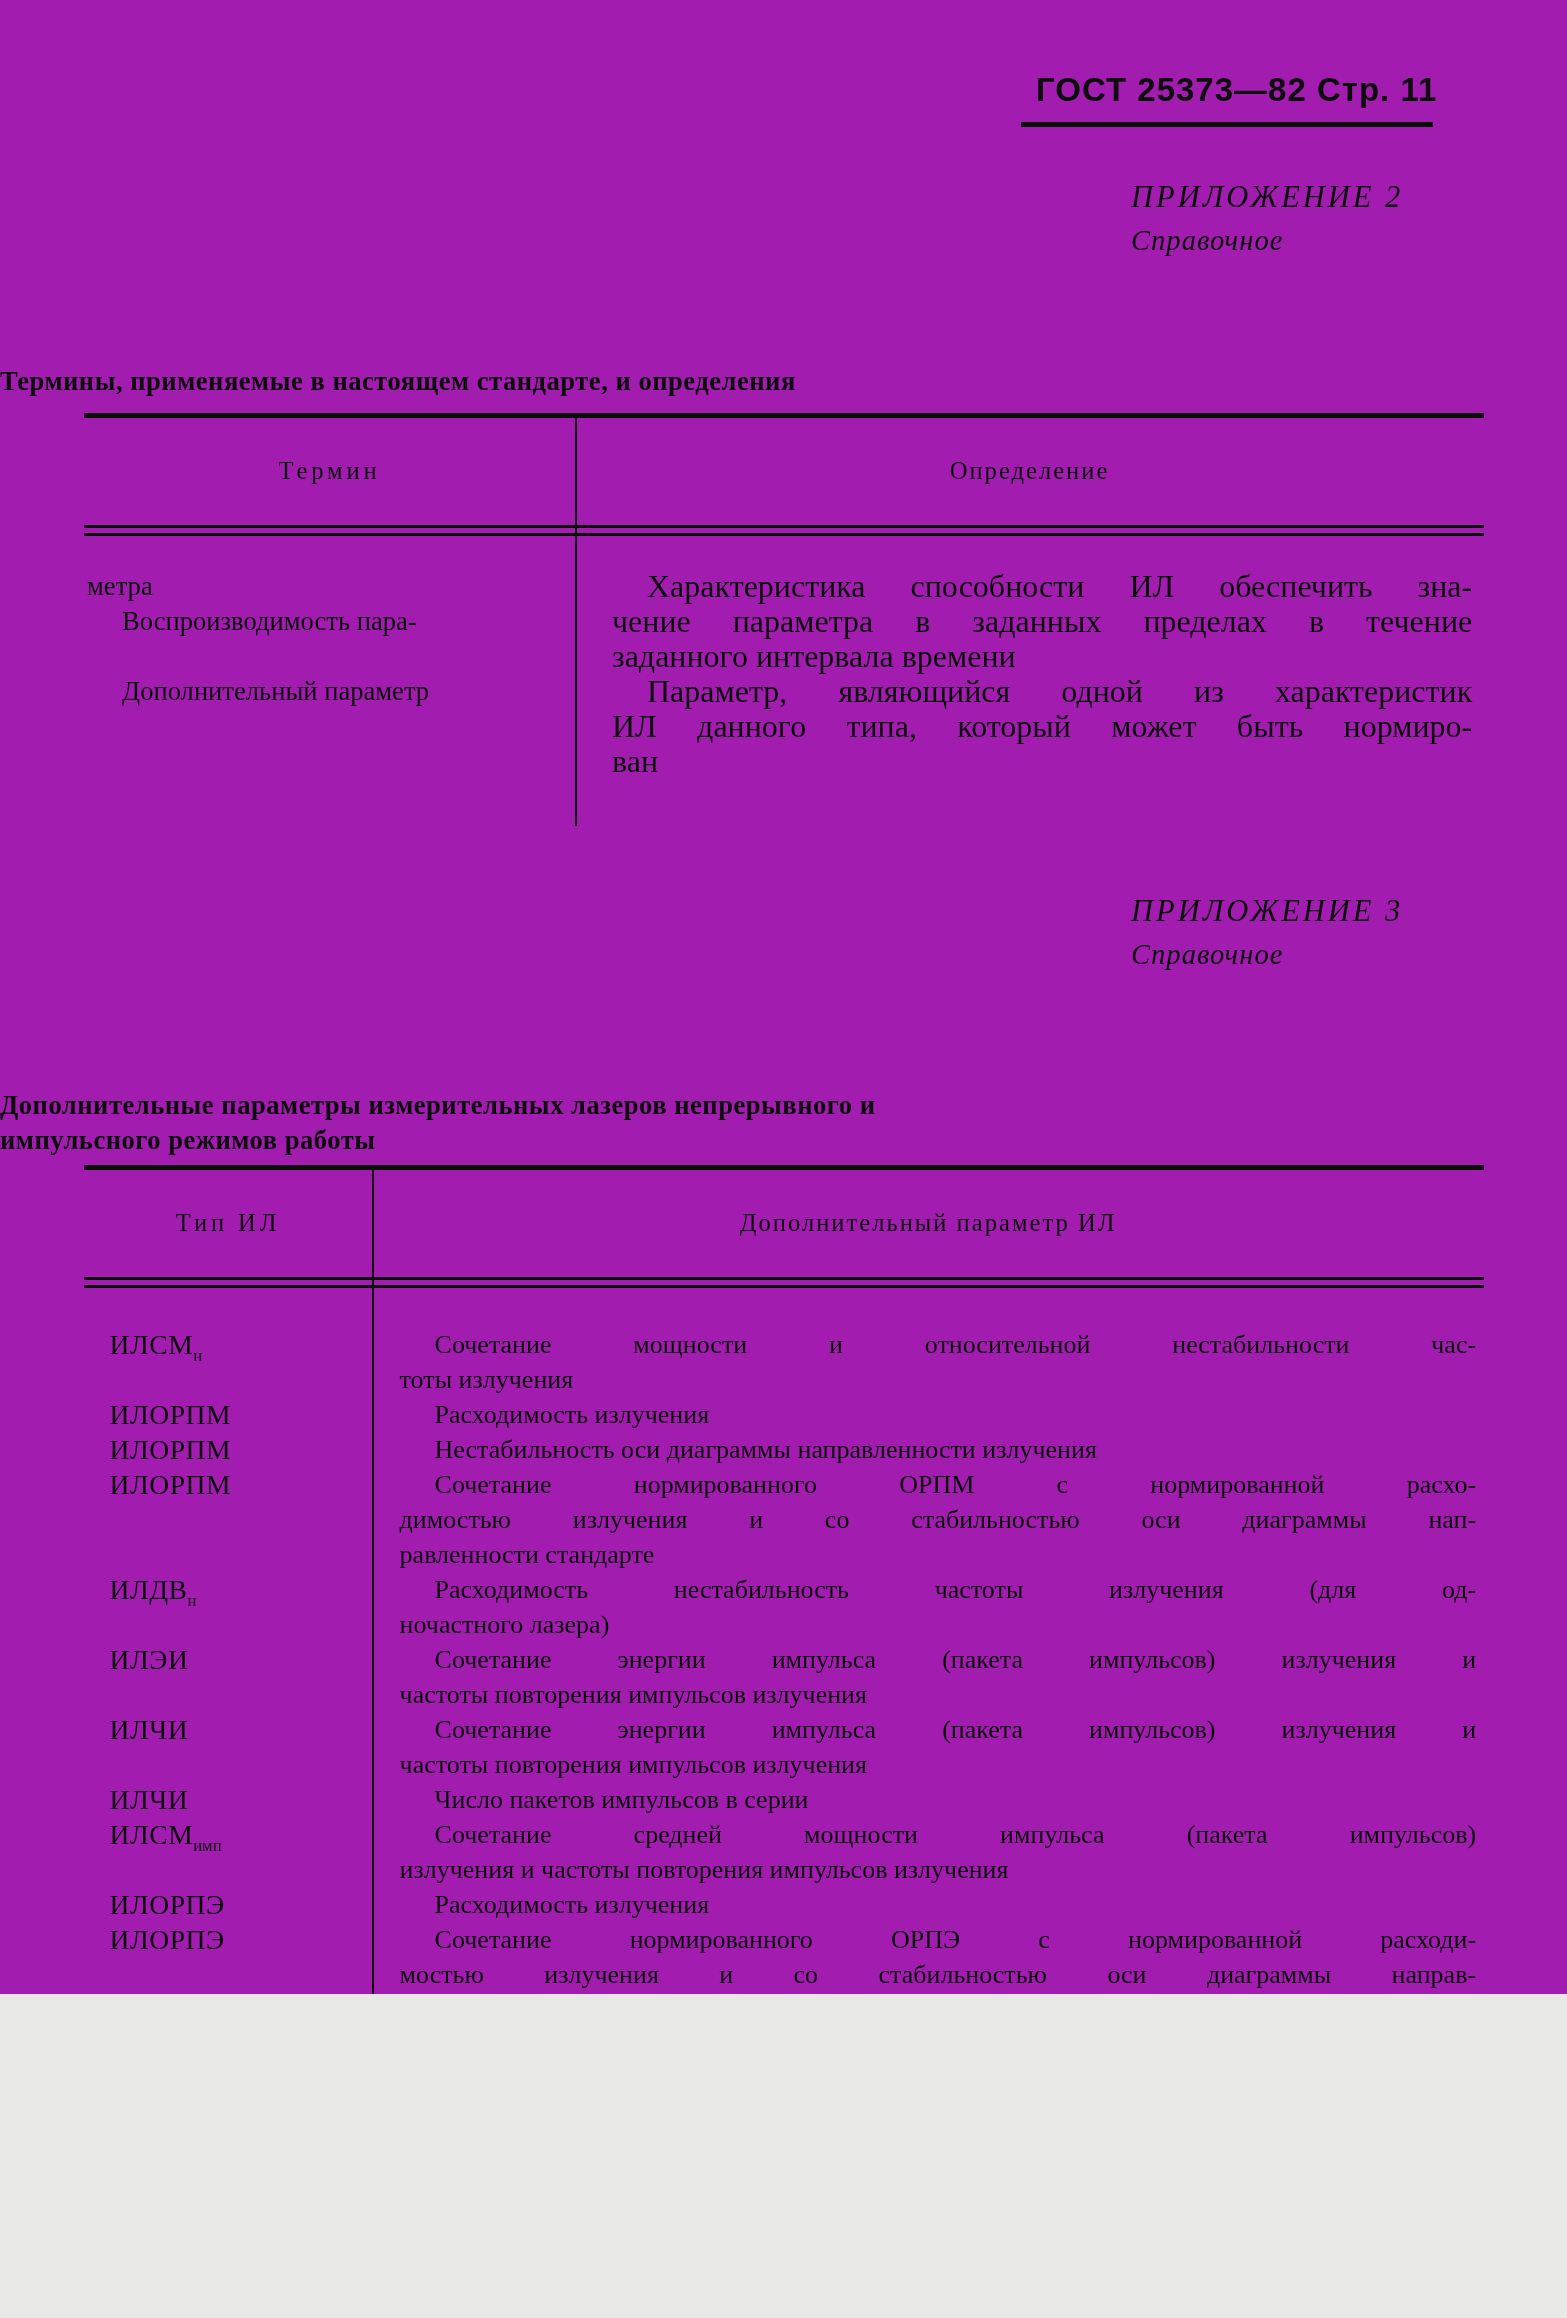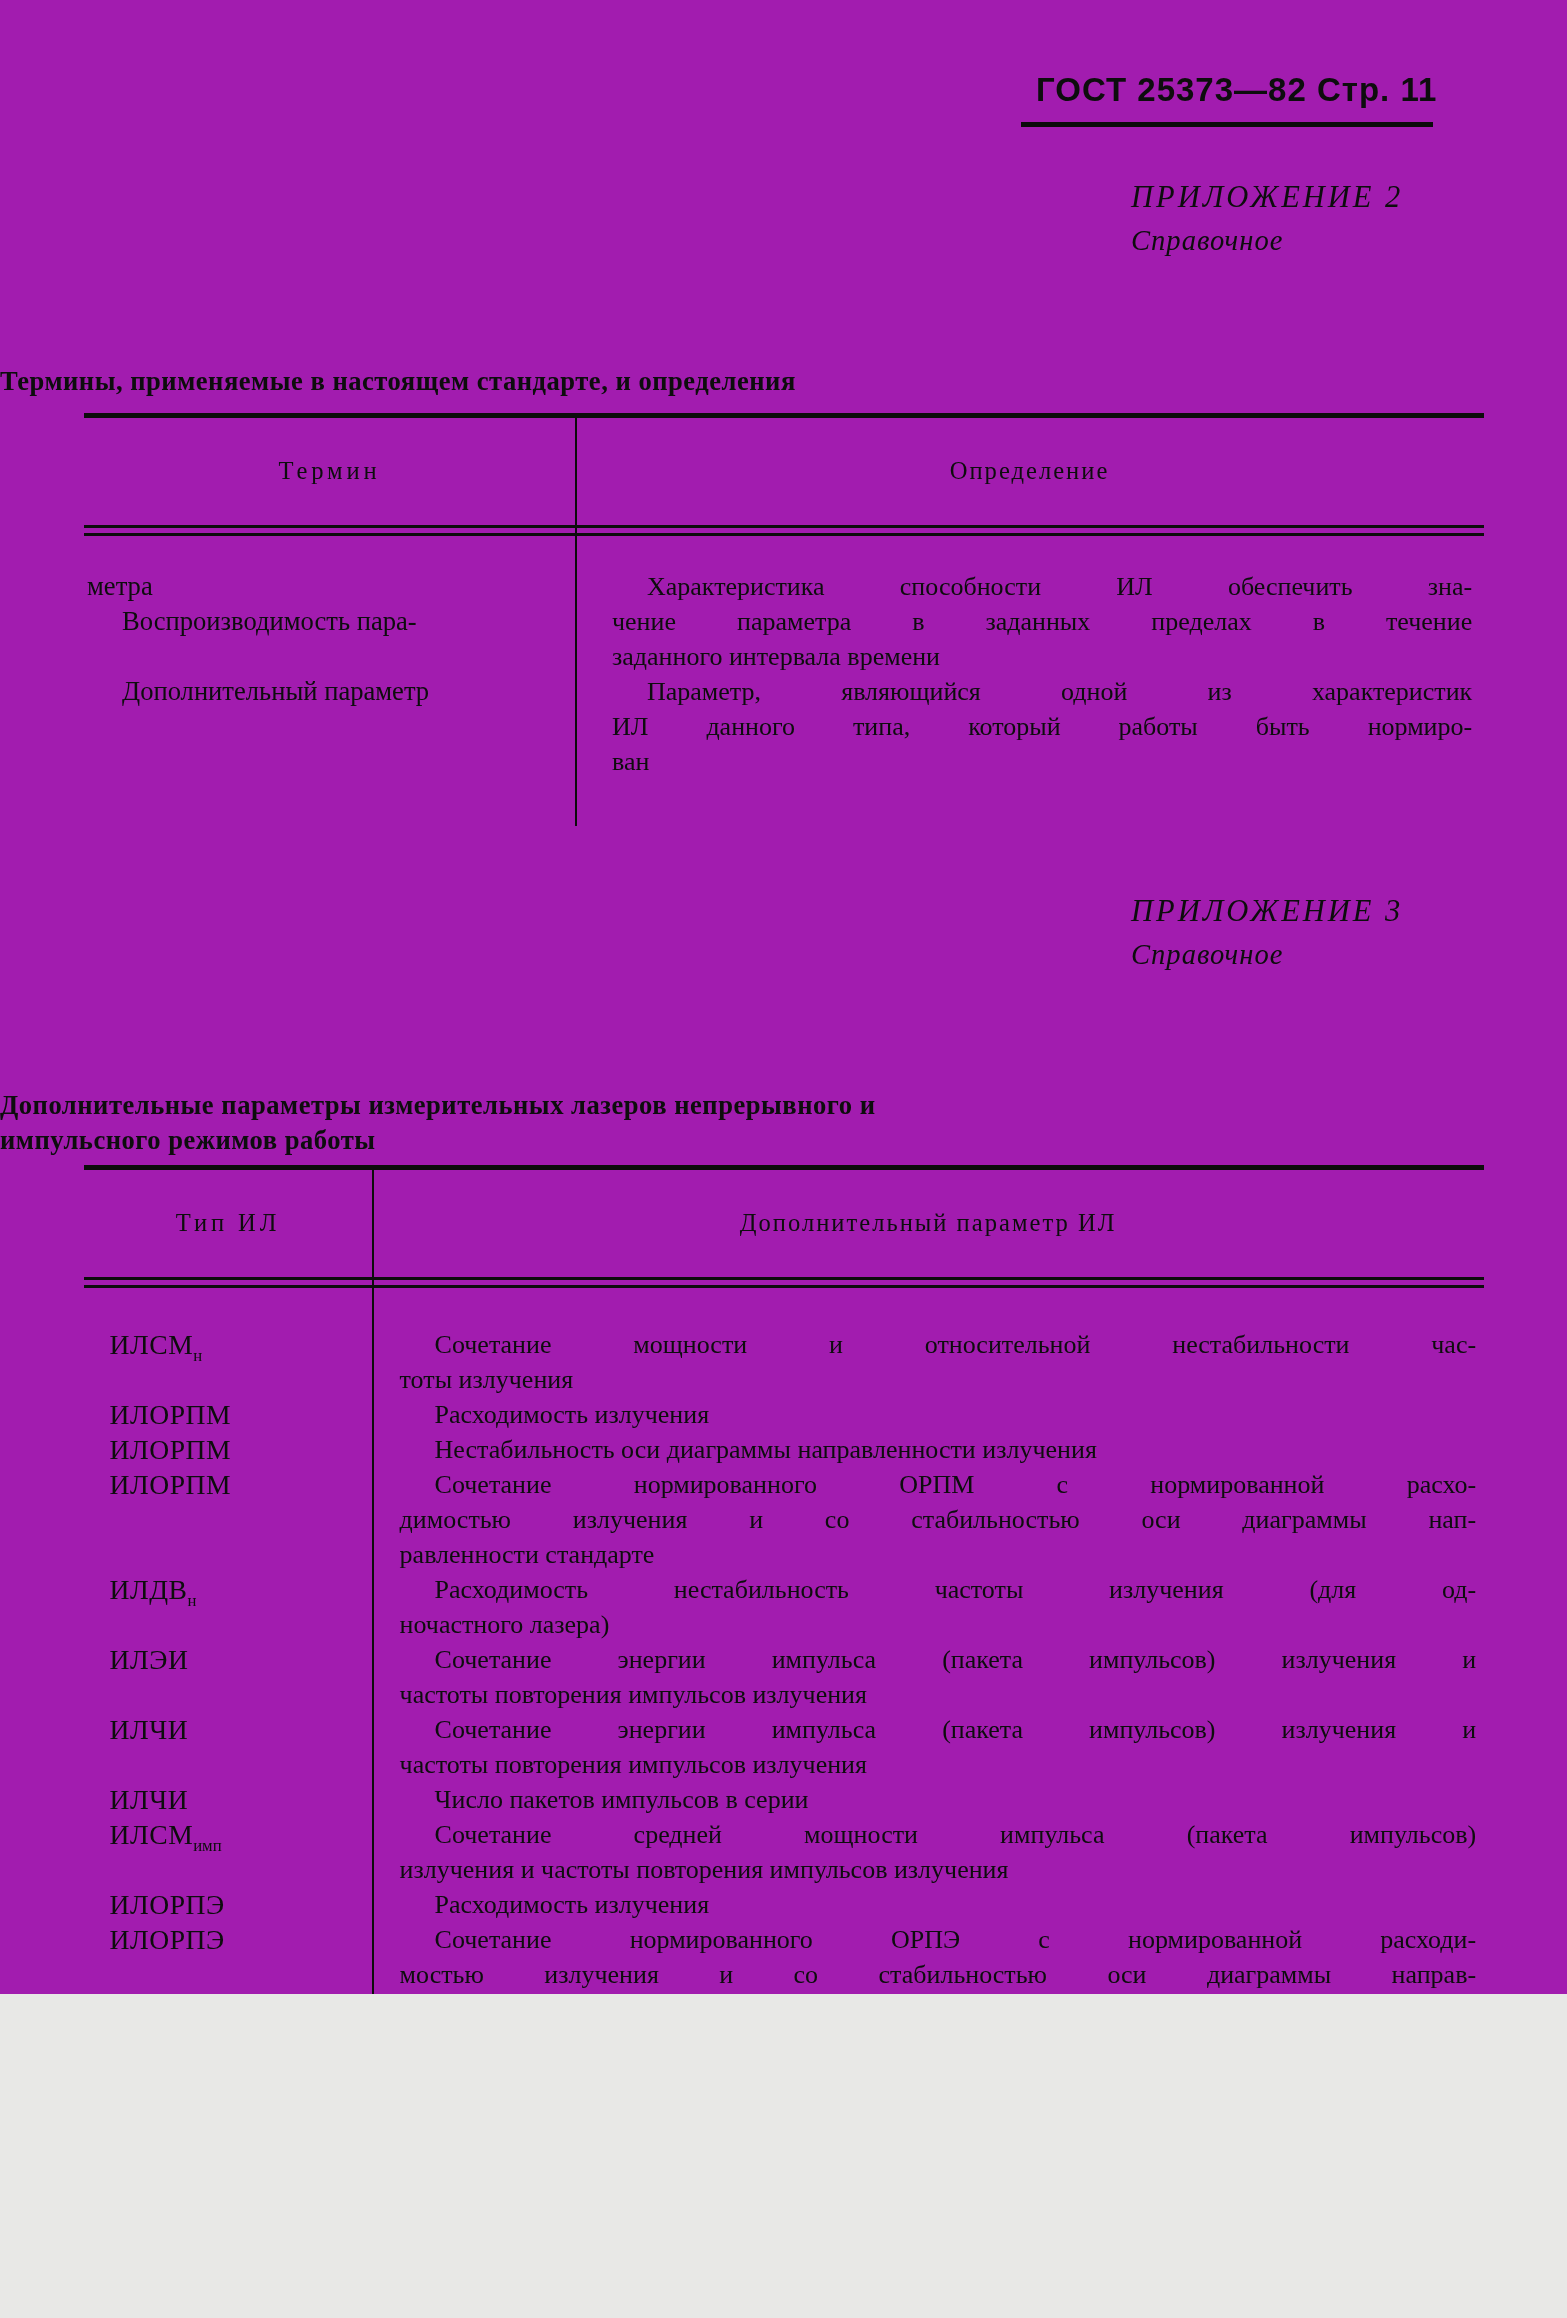--- a/index.html
+++ b/index.html
@@ -108,21 +108,21 @@
   .trow { display: grid; }
 
   
   #table1 .cell-term {
     padding: 0 9.9px 0 3px;
     font-size: 26.6px;
     line-height: 35px;
   }
   #table1 .cell-def {
     padding: 0 11.8px 0 37px;
-    font-size: 26px;
+    font-size: 32px;
     line-height: 35px;
     font-family: Liberation Serif, serif;
   }
 
   
   #table2 .cell-type {
     padding: 0 5.9px 0 25.6px;
     font-size: 27.6px;
     line-height: 35px;
     letter-spacing: 0.5px;
@@ -186,21 +186,21 @@
           <div class="ln fill">чение параметра в заданных пределах в течение</div>
           <div class="ln">заданного интервала времени</div>
         </div>
       </div>
       <div class="trow">
         <div class="cell-term">
           <div class="ln first">Дополнительный параметр</div>
         </div>
         <div class="cell-def">
           <div class="ln first fill">Параметр, являющийся одной из характеристик</div>
-          <div class="ln fill">ИЛ данного типа, который работы быть нормиро-</div>
+          <div class="ln fill">ИЛ данного типа, который может быть нормиро-</div>
           <div class="ln">ван</div>
         </div>
       </div>
     </div>
     <div class="vdivider"></div>
   </div>
 
   <div class="appendix" id="appendix3">
     <div class="app-label">ПРИЛОЖЕНИЕ 3</div>
     <div class="app-note">Справочное</div>

